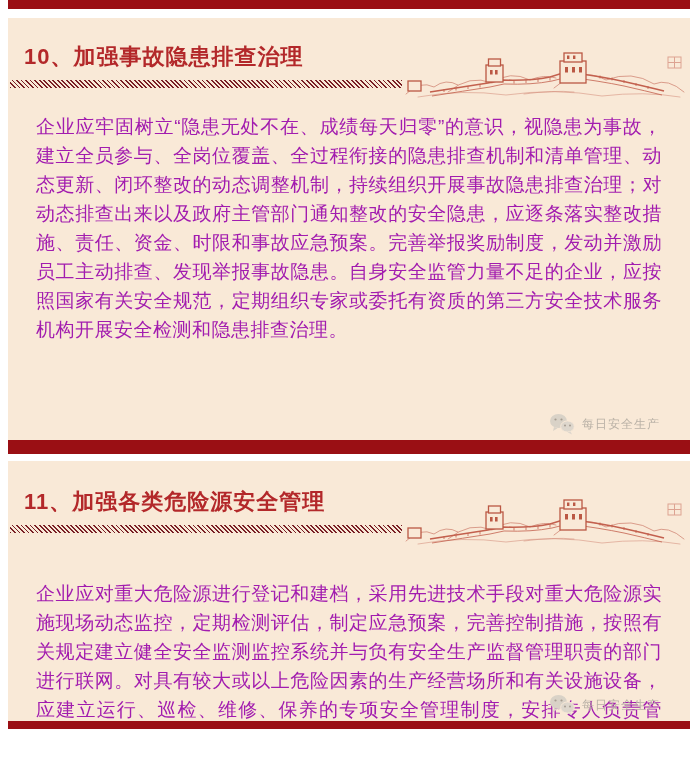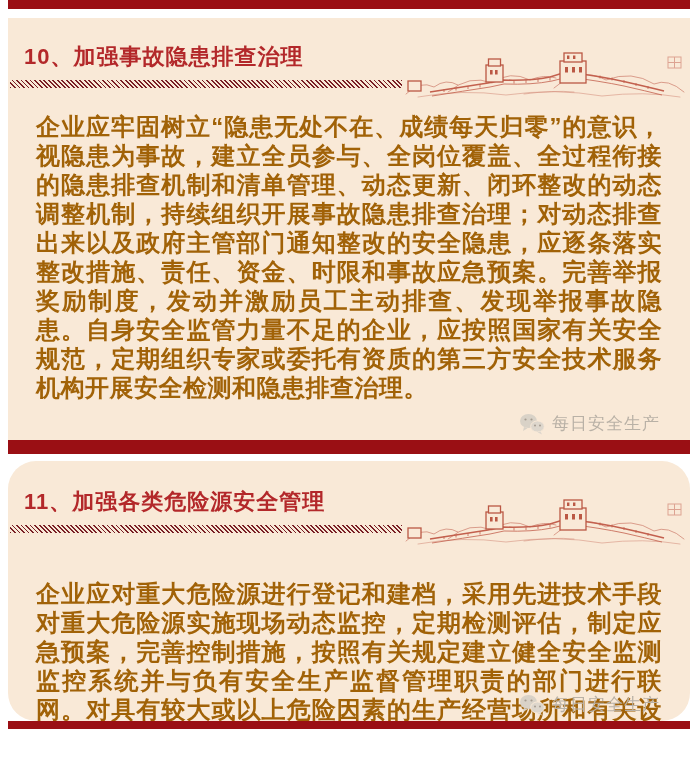--- a/index.html
+++ b/index.html
@@ -10,47 +10,47 @@
   }
   .bar{background:#9a0f14;margin:0 8px;}
   .top-bar{height:9px;margin-bottom:9px;}
   .mid-bar{height:14px;margin-bottom:7px;}
   .bottom-bar{height:8px;}
 
   .panel{
     background:#f9e9d7;margin:0 8px;position:relative;overflow:hidden;
   }
   .panel-1{height:422px;}
-  .panel-2{height:260px;border-radius:28px;}
+  .panel-2{height:260px;}
 
   .title{
     margin:0;padding:24px 0 0 16px;
     color:#b3282a;font-size:22px;font-weight:bold;letter-spacing:1px;
   }
   .panel-2 .title{padding-top:26px;}
 
   .hatch{
     margin:8px 0 0 2px;width:392px;height:8px;
     background:repeating-linear-gradient(45deg,#7a2026 0,#7a2026 1.3px,rgba(0,0,0,0) 1.3px,rgba(0,0,0,0) 3.2px);
   }
 
   .wall{position:absolute;top:32px;right:4px;width:282px;height:52px;}
   .panel-2 .wall{top:36px;}
 
   .body-text{
     margin:24px 28px 0;
-    color:#a16207;font-size:24px;line-height:29px;font-weight:700;
+    color:#a21caf;font-size:19px;line-height:29px;font-weight:400;
     text-align:justify;text-justify:inter-ideograph;letter-spacing:.5px;
   }
   .panel-2 .body-text{margin-top:46px;}
 
   .watermark{
     position:absolute;right:30px;bottom:5px;
     display:flex;align-items:center;gap:7px;
-    color:#b9b1a6;font-size:17px;letter-spacing:1px;
+    color:#b9b1a6;font-size:12px;letter-spacing:1px;
   }
   .wechat-svg{width:26px;height:22px;flex:0 0 auto;}
 </style>
 </head>
 <body>
 
 <div class="top-bar bar"></div>
 
 <section class="panel panel-1">
   <h2 class="title">10、加强事故隐患排查治理</h2>

